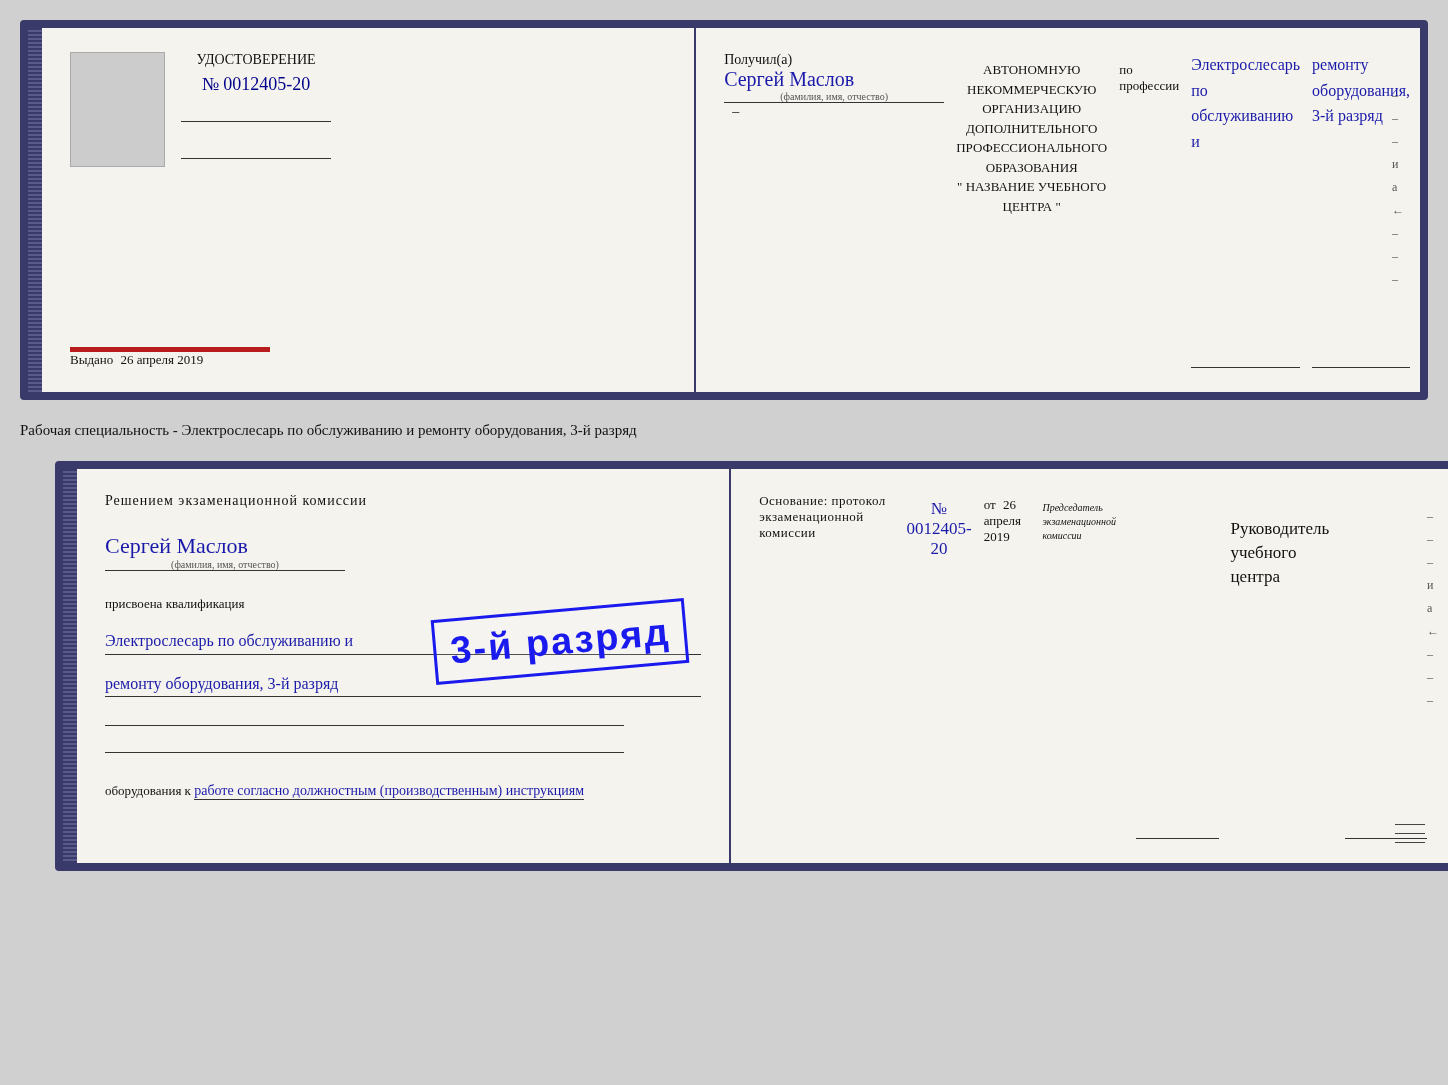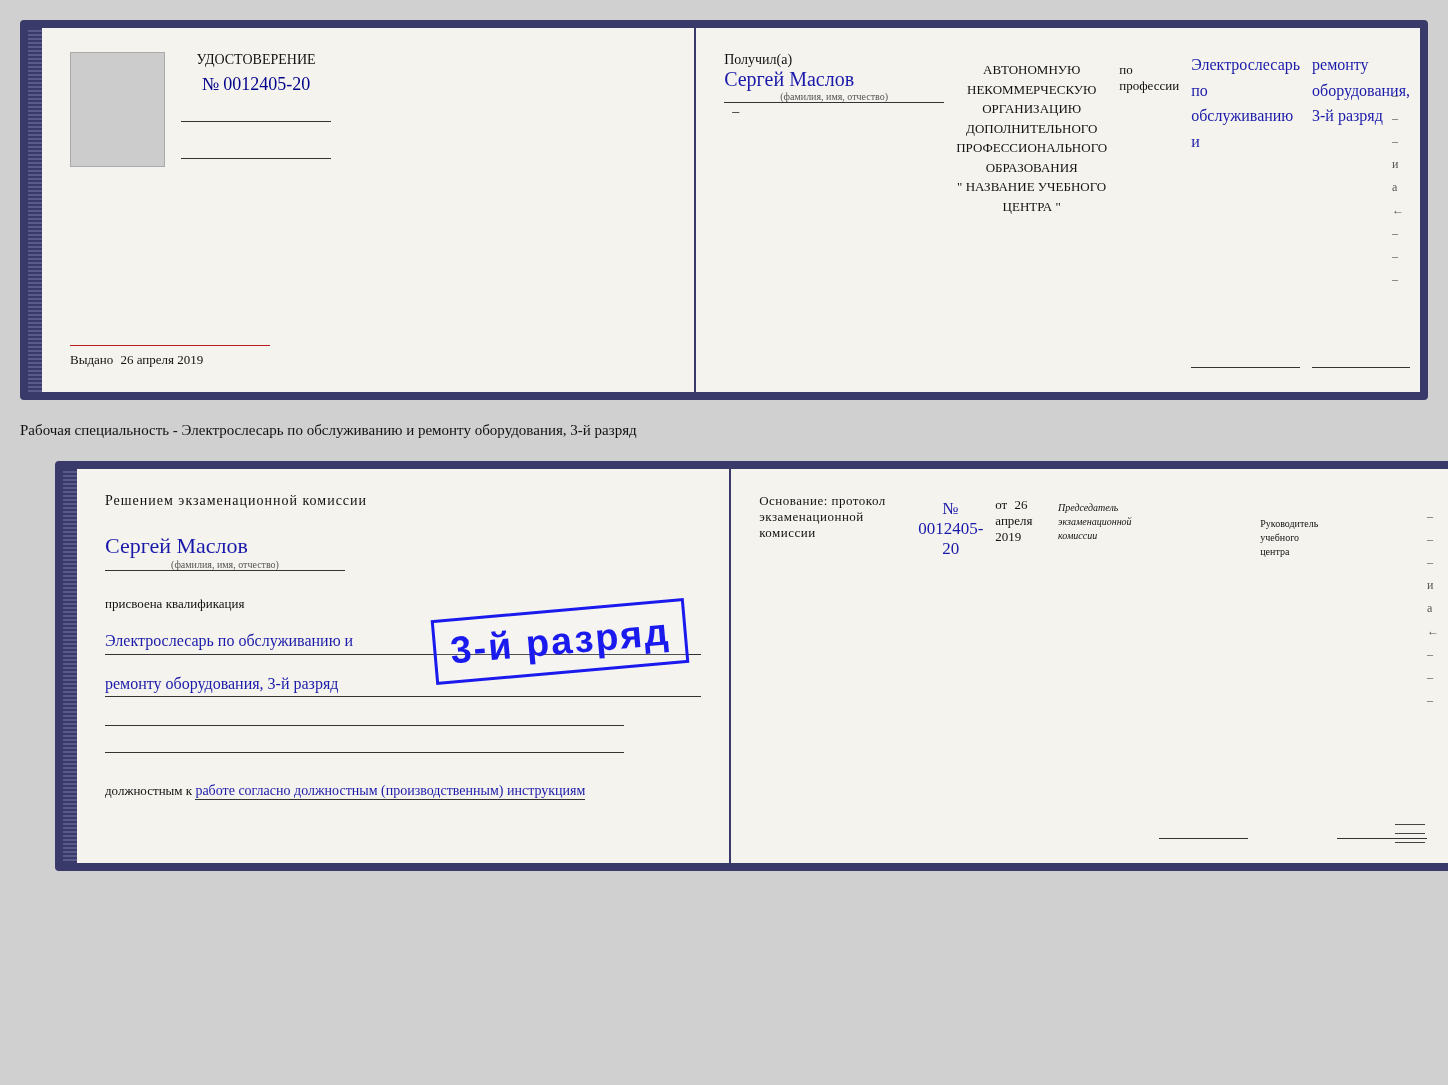--- a/index.html
+++ b/index.html
@@ -92,22 +92,22 @@
       color: #00008b;
       text-align: center;
       font-weight: normal;
     }
 
     .issued-line {
       font-size: 13px;
       color: #111;
       margin-top: auto;
       margin-left: 14px;
-      border-top: 1px solid #b91c1c;
-      padding-top: 6px;
+      border-top: 5px solid #b91c1c;
+      padding-top: 0;
       width: 200px;
     }
 
     .mp-label {
       font-size: 13px;
       color: #111;
       margin-left: 14px;
     }
 
     .handwritten {
@@ -209,21 +209,21 @@
     }
 
     .chairman-label {
       font-size: 10px;
       color: #111;
       margin-top: 8px;
       font-style: italic;
     }
 
     .leader-label {
-      font-size: 10px;
+      font-size: 17px;
       color: #111;
       margin-top: 24px;
     }
 
     .signature-line {
       border-bottom: 1px solid #333;
       width: 180px;
       margin-top: 6px;
     }
 
@@ -312,21 +312,21 @@
 
     <div class="assigned-qual" style="margin-top:8px;">присвоена квалификация</div>
 
     <div class="profession-handwritten" style="margin-left:14px;">Электрослесарь по обслуживанию и</div>
     <div class="profession-handwritten" style="margin-left:14px;">ремонту оборудования, 3-й разряд</div>
 
     <div style="border-bottom:1px solid #333; margin-left:14px; width:85%; margin-top:12px;"></div>
     <div style="border-bottom:1px solid #333; margin-left:14px; width:85%; margin-top:10px;"></div>
 
     <div class="admitted-line" style="margin-top:14px;">
-      <span>должностным к</span>
+      <span>оборудования к</span>
       <span class="underline-field" style="min-width:200px;">
         <span class="handwritten" style="font-size:14px;">работе согласно должностным (производственным) инструкциям</span>
       </span>
     </div>
   </div>
 
   <div class="card-right" style="position:relative;">
     <div class="right-basis" style="letter-spacing:0.5px;">Основание: протокол экзаменационной комиссии</div>
 
     <div class="right-num">№  0012405-20</div>

